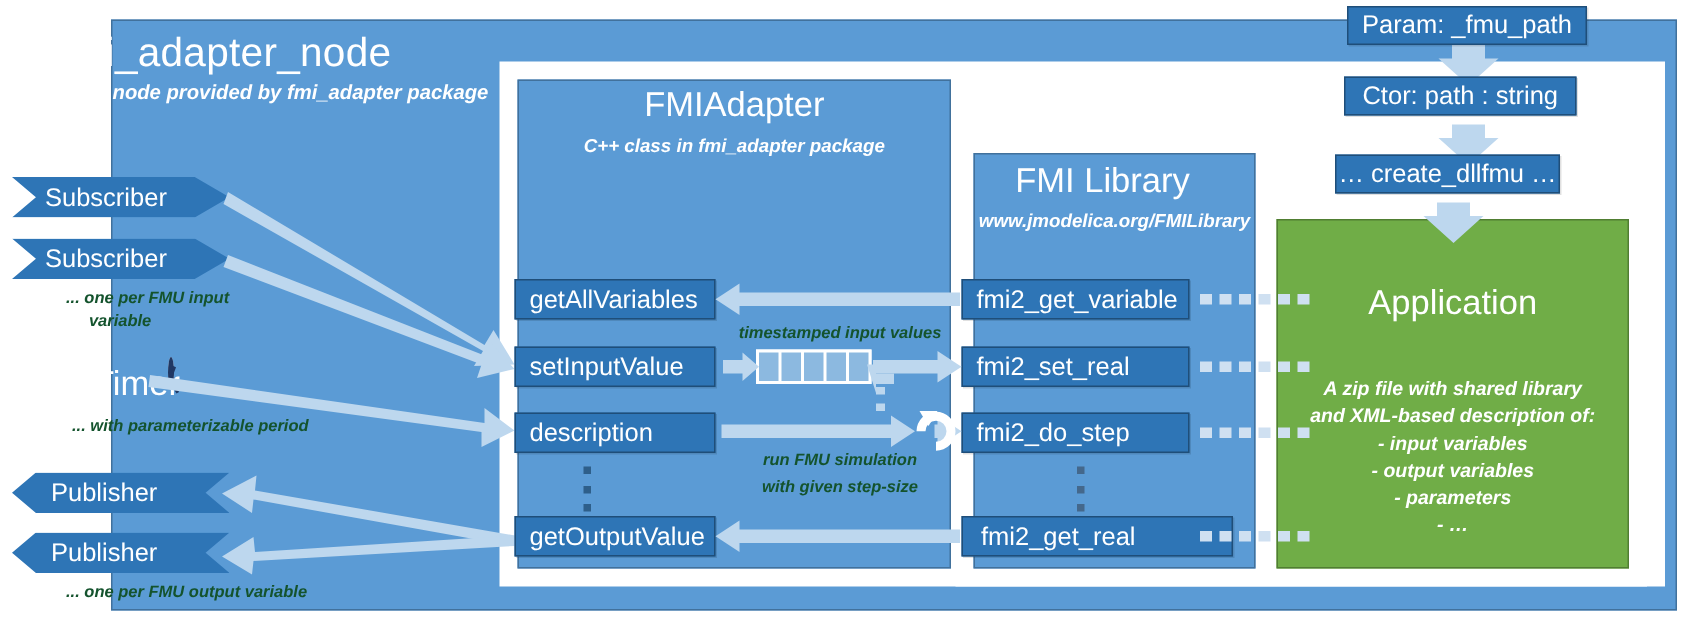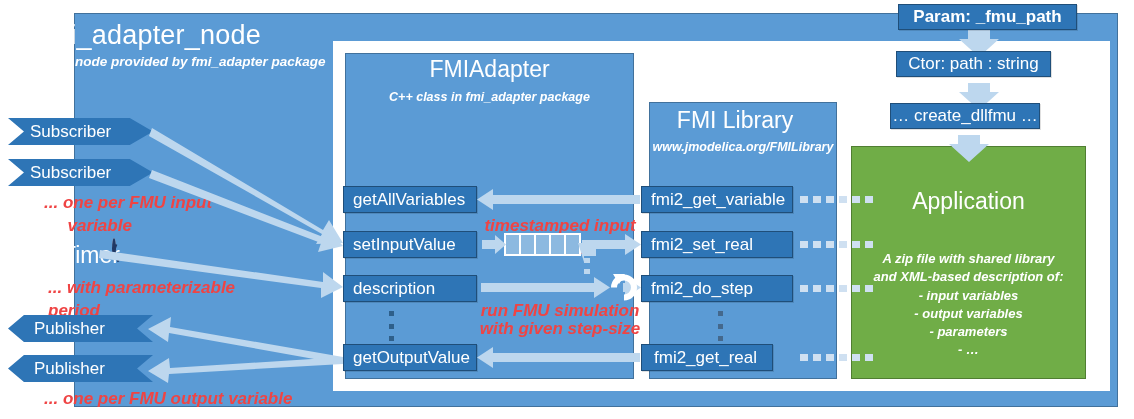--- a/index.html
+++ b/index.html
@@ -29,21 +29,21 @@
         box-shadow:1px 1px 0 rgba(0,0,0,.12);white-space:nowrap;}
   .mbox.center{justify-content:center;padding-left:0;}
 
   
   .chev{background:#2e75b6;color:#ffffff;display:flex;align-items:center;
         font-size:17px;white-space:nowrap;}
   .chev.sub{clip-path:polygon(0 0,84% 0,100% 50%,84% 100%,0 100%,11% 50%);padding-left:22px;}
   .chev.pub{clip-path:polygon(11% 0,100% 0,89% 50%,100% 100%,11% 100%,0 50%);padding-left:26px;}
 
   
-  .note{color:#ef4444;font-size:17px;font-style:italic;font-weight:bold;line-height:1.35;}
+  .note{color:#14532d;font-size:11px;font-style:italic;font-weight:bold;line-height:1.35;}
   .note.center{text-align:center;}
   .green-note{color:#ffffff;font-size:13px;font-style:italic;font-weight:bold;line-height:1.38;text-align:center;}
 
   
   .vdots{display:flex;flex-direction:column;align-items:center;justify-content:space-between;}
   .vdots i{display:block;width:5px;height:5px;background:#2e5f8a;}
   .vdots.lt i{background:#44688c;}
 
   
   .clock{border:2.6px solid #203864;border-radius:50%;background:#dfe8f3;position:relative;}
@@ -94,21 +94,21 @@
   <svg class="ovl" viewBox="0 0 1134 419">
     <g fill="#bdd7ee">
 
       <path d="M968 30 h22 v9 h9 l-20 18 -20 -18 h9 z"></path>
 
       <path d="M968 83 h22 v9 h9 l-20 18 -20 -18 h9 z"></path>
 
       <path d="M958 135 h22 v9 h9 l-20 18 -20 -18 h9 z"></path>
     </g>
   </svg>
-  <div class="abs mbox center" style="left:898px;top:4px;width:179px;height:26px;font-weight:bold;">Param: _fmu_path</div>
+  <div class="abs mbox center" style="left:898px;top:4px;width:160px;height:26px;">Param: _fmu_path</div>
   <div class="abs mbox center" style="left:896px;top:51px;width:155px;height:26px;">Ctor: path : string</div>
   <div class="abs mbox center" style="left:890px;top:103px;width:150px;height:26px;">… create_dllfmu …</div>
 
   <div class="abs chev sub" style="left:8px;top:118px;width:145px;height:27px;">Subscriber</div>
   <div class="abs chev sub" style="left:8px;top:159px;width:145px;height:27px;">Subscriber</div>
 
   <div class="abs note" style="left:44px;top:192px;width:190px;">
     <span>...&nbsp;one&nbsp;per&nbsp;FMU&nbsp;input<br>&nbsp;&nbsp;&nbsp;&nbsp;&nbsp;variable</span>
   </div>
 
@@ -148,21 +148,21 @@
   <div class="abs mbox" style="left:343px;top:344px;width:134px;height:27px;">getOutputValue</div>
 
   <div class="abs mbox" style="left:641px;top:186px;width:152px;height:27px;">fmi2_get_variable</div>
   <div class="abs mbox" style="left:641px;top:231px;width:152px;height:27px;">fmi2_set_real</div>
   <div class="abs mbox" style="left:641px;top:275px;width:152px;height:27px;">fmi2_do_step</div>
   <div class="abs vdots lt" style="left:717px;top:311px;width:6px;height:30px;">
       <i></i>
       <i></i>
       <i></i>
     </div>
-  <div class="abs mbox" style="left:641px;top:344px;width:132px;height:27px;padding-left:12px;">fmi2_get_real</div>
+  <div class="abs mbox" style="left:641px;top:344px;width:181px;height:27px;padding-left:12px;">fmi2_get_real</div>
 
   <div class="abs note center" style="left:478px;top:215px;width:164px;">timestamped input values</div>
   <div class="abs buffer" style="left:504px;top:233px;height:23px;">
       <span></span>
       <span></span>
       <span></span>
       <span></span>
       <span></span>
     </div>
 

